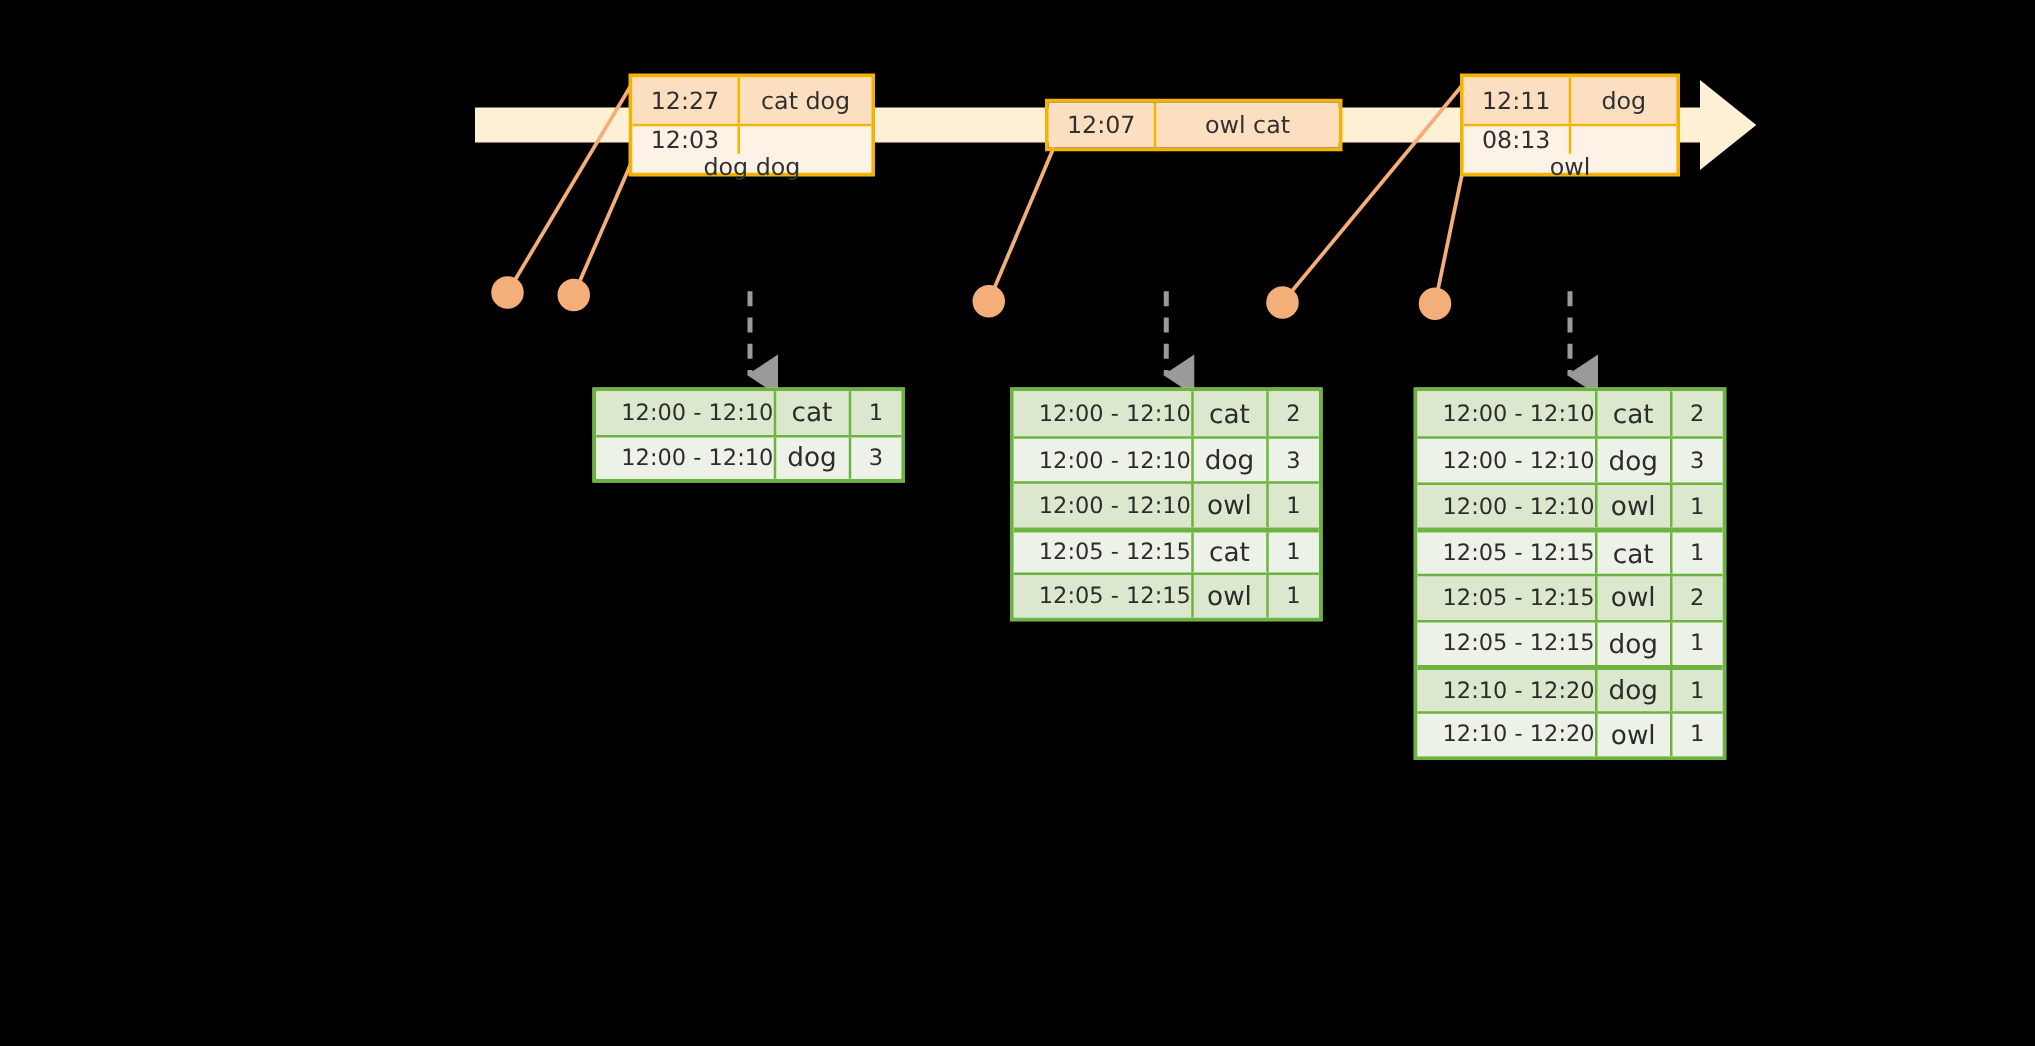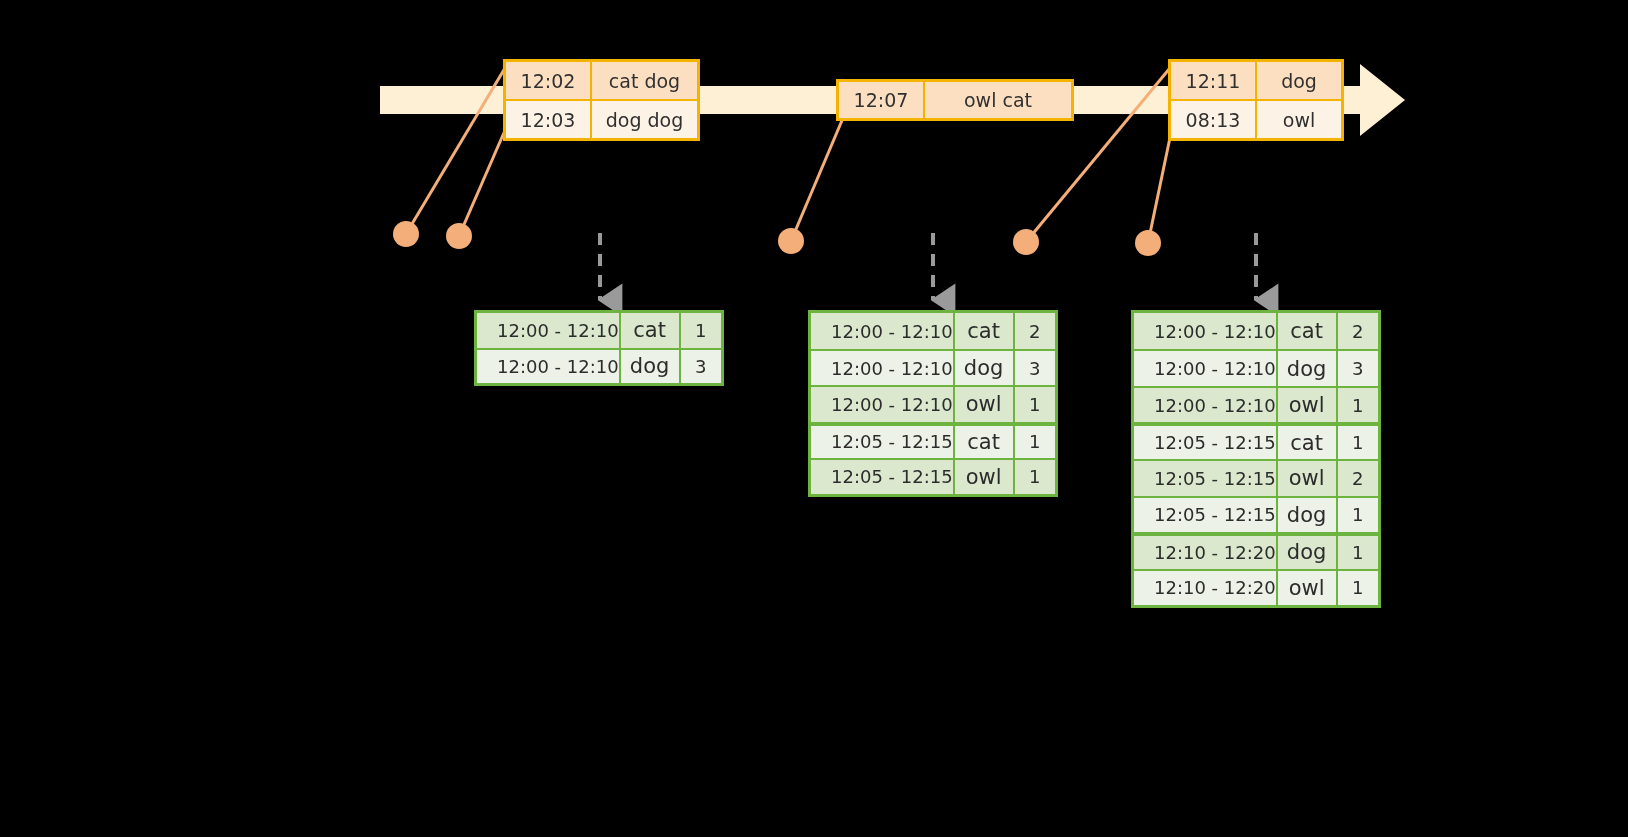--- a/index.html
+++ b/index.html
@@ -40,21 +40,21 @@
   }
   .event-row {
     display: flex;
     flex: 1 1 0;
     min-height: 0;
   }
   .event-row + .event-row {
     border-top: 2px solid #F5B301;
   }
   .event-row.shade-dark { background: #FCDFC0; }
-  .event-row.shade-light { background: #FDF2E6; }
+  .event-row.shade-light { background: #FDF2E6; flex-direction: column; }
   .event-time {
     width: 86px;
     display: flex;
     align-items: center;
     justify-content: center;
     border-right: 2px solid #F5B301;
     font-size: 19px;
     color: #303030;
     box-sizing: border-box;
   }
@@ -154,21 +154,21 @@
     </defs>
     <g stroke="#9A9A9A" stroke-width="4" stroke-dasharray="12 9" fill="none">
       <line x1="600" y1="233" x2="600" y2="300" marker-end="url(#greyhead)"></line>
       <line x1="933" y1="233" x2="933" y2="300" marker-end="url(#greyhead)"></line>
       <line x1="1256" y1="233" x2="1256" y2="300" marker-end="url(#greyhead)"></line>
     </g>
   </svg>
 
   <div class="event-box" style="left:503px; top:59px; width:197px; height:82px;">
     <div class="event-row shade-dark">
-      <span class="event-time">12:02</span>
+      <span class="event-time">12:27</span>
       <span class="event-msg">cat dog</span>
     </div>
     <div class="event-row shade-light">
       <span class="event-time">12:03</span>
       <span class="event-msg">dog dog</span>
     </div>
   </div>
 
   <div class="event-box" style="left:836px; top:79px; width:238px; height:42px;">
     <div class="event-row shade-dark">

